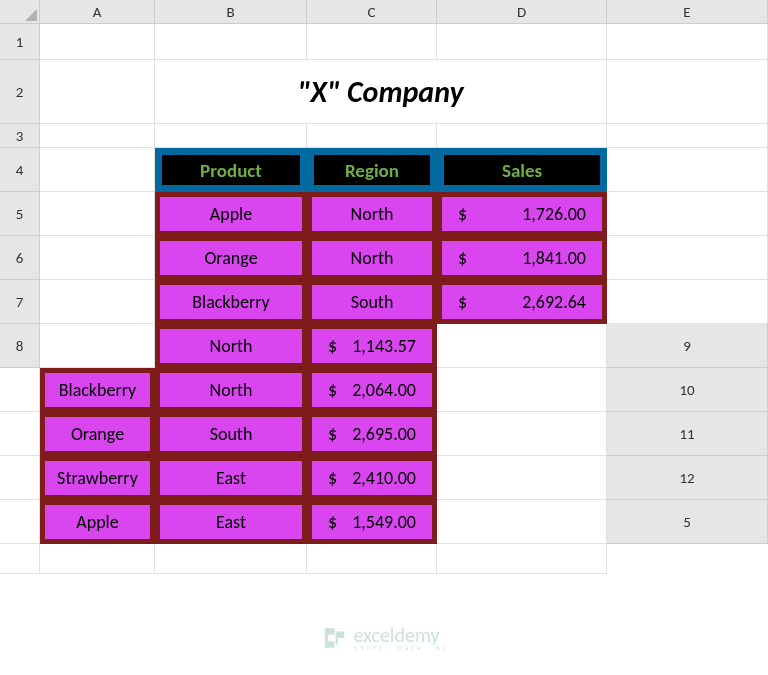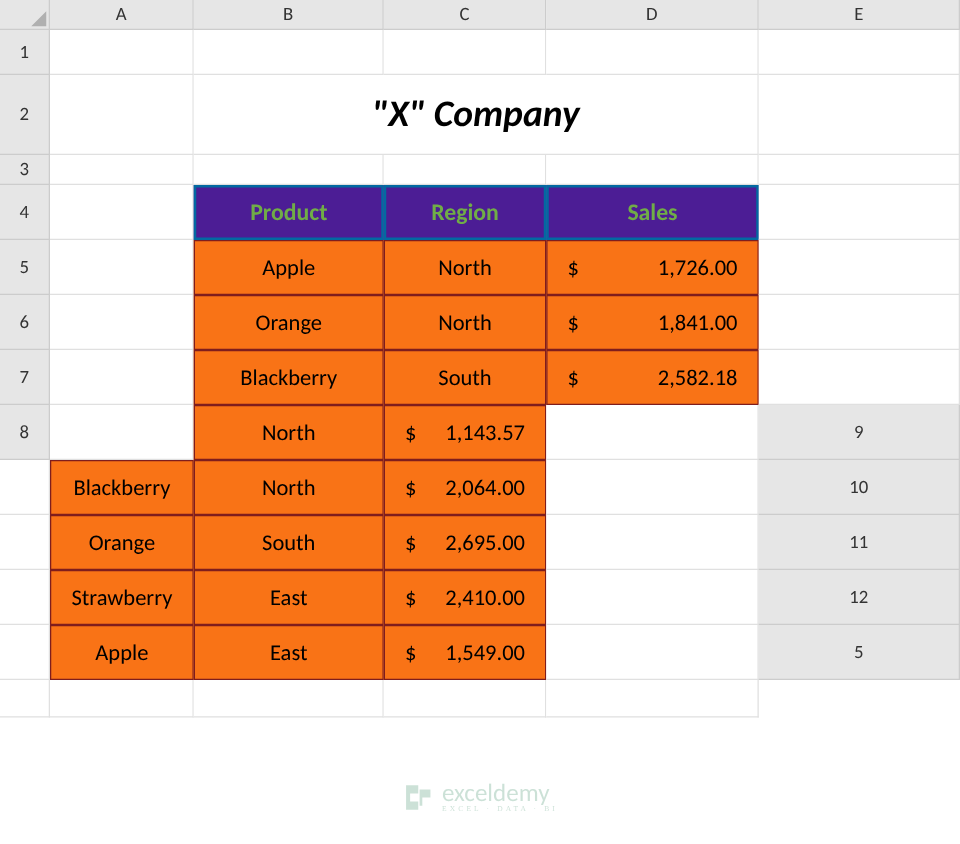--- a/index.html
+++ b/index.html
@@ -69,32 +69,32 @@
       grid-column: 2 / 6;
       display: flex;
       align-items: center;
       justify-content: center;
       font-size: 30px;
       font-weight: bold;
       font-style: italic;
       color: #000000;
     }
     .table-header {
-      background: #4c1d95;
+      background: #000000;
       color: #70AD47;
       font-weight: bold;
       font-size: 19px;
       display: flex;
       align-items: center;
       justify-content: center;
-      border: 2px solid #0369a1;
+      border: 7px solid #0369a1;
     }
     .table-cell {
-      border: 1px solid #7f1d1d;
-      background: #f97316;
+      border: 5px solid #7f1d1d;
+      background: #d946ef;
       display: flex;
       align-items: center;
       font-size: 18px;
       color: #000000;
       text-align: right;
     }
     .table-cell.center {
       justify-content: center;
     }
     .table-cell.sales {
@@ -194,21 +194,21 @@
       <span class="sales-val">1,841.00</span>
     </div>
   <div class="cell"></div>
 
   <div class="row-header">7</div>
   <div class="cell"></div>
   <div class="table-cell center">Blackberry</div>
   <div class="table-cell center">South</div>
   <div class="table-cell sales">
       <span class="sales-sym">$</span>
-      <span class="sales-val">2,582.18</span>
+      <span class="sales-val">2,692.64</span>
     </div>
   <div class="cell"></div>
 
   <div class="row-header">8</div>
   <div class="cell"></div>
   <div class="table-cell center">North</div>
   <div class="table-cell sales">
       <span class="sales-sym">$</span>
       <span class="sales-val">1,143.57</span>
     </div>

